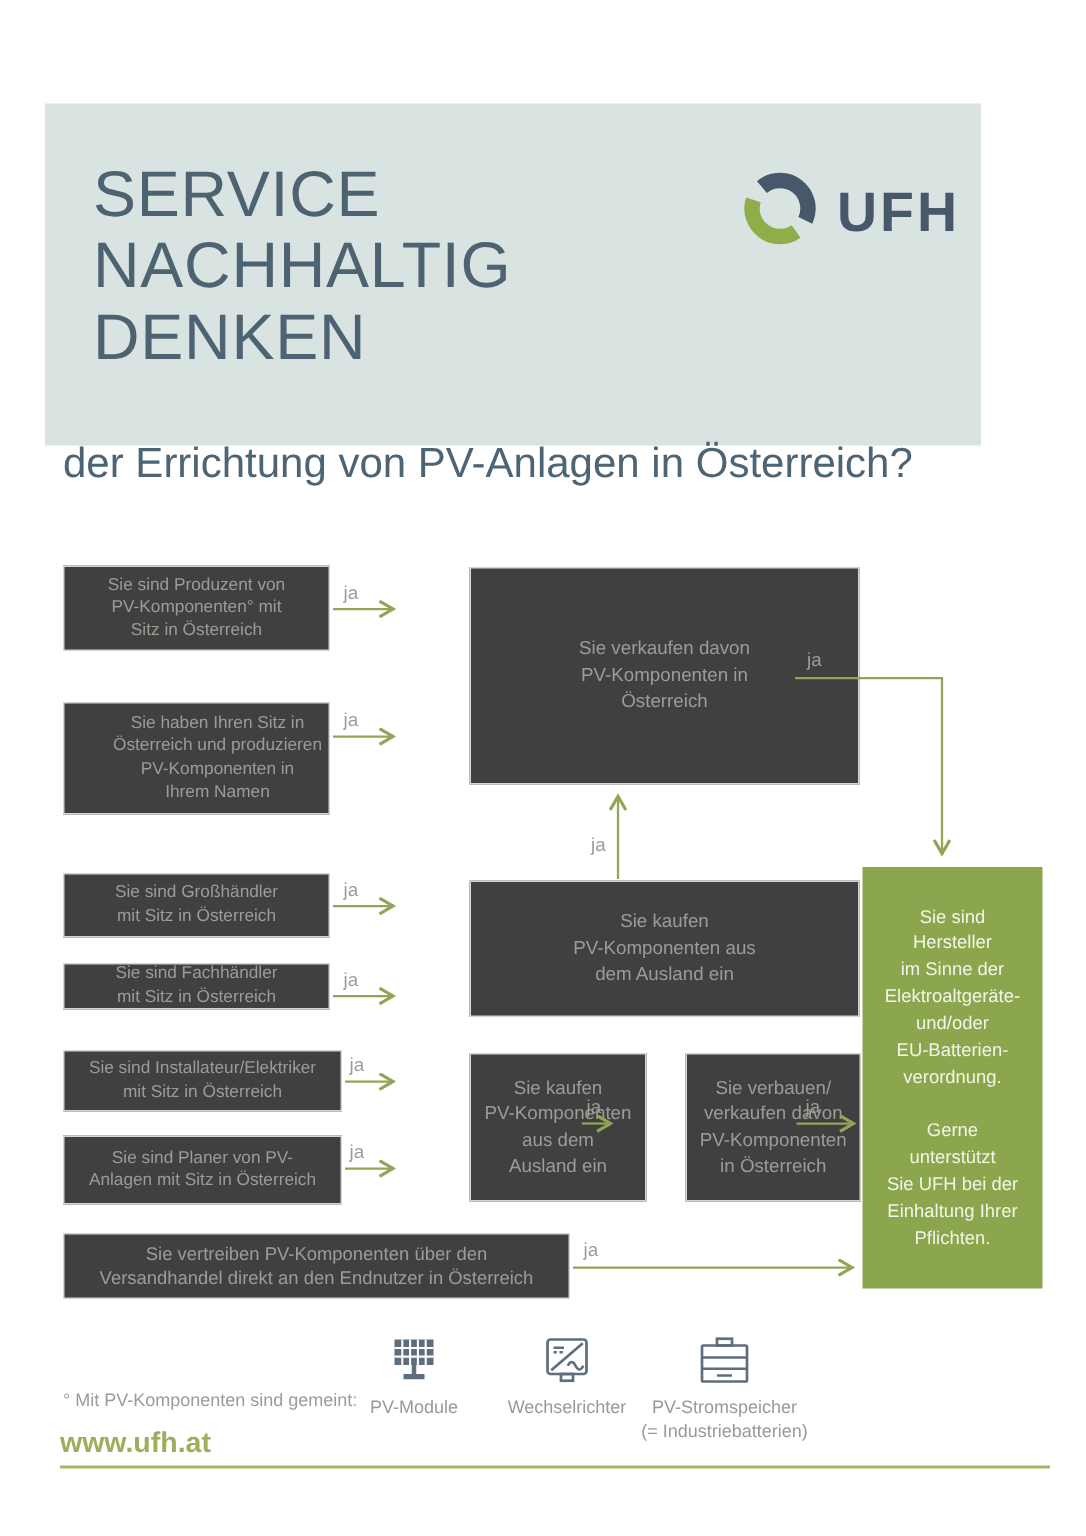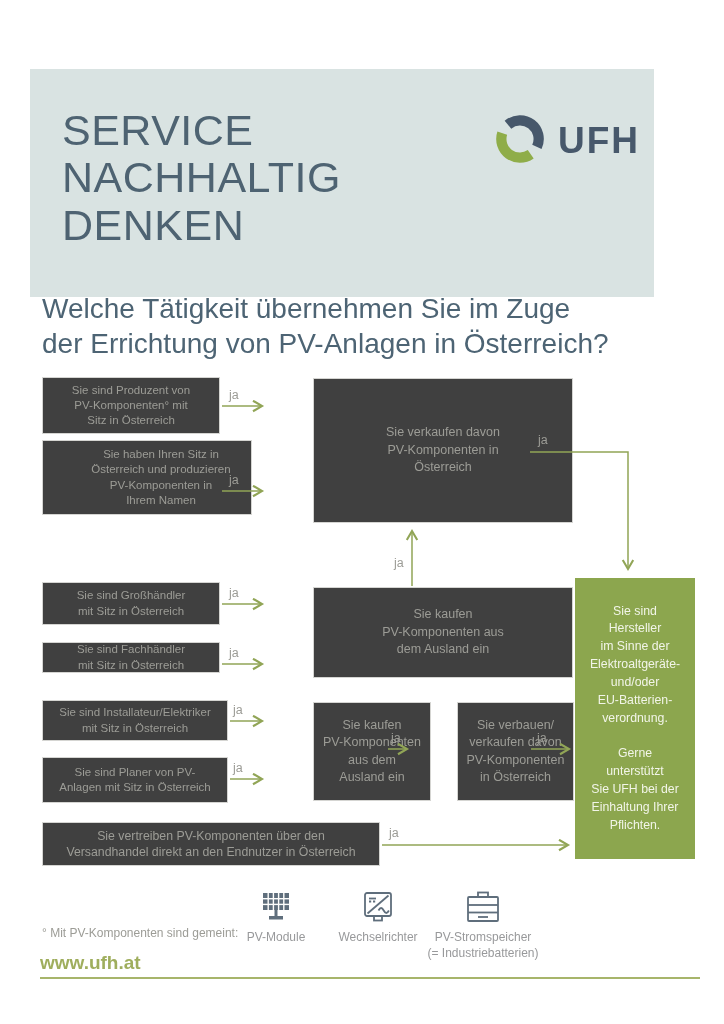--- a/index.html
+++ b/index.html
@@ -51,28 +51,27 @@
         <svg width="56" height="56" viewBox="0 0 60 60">
           <path d="M17.1,14.7 A20,20 0 0 1 48.1,38.5" stroke="#47586b" stroke-width="11" fill="none"></path>
           <path d="M41.5,46.4 A20,20 0 0 1 11,23.8" stroke="#8fad49" stroke-width="11" fill="none"></path>
         </svg>
       </span>
       <span class="logo-text">UFH</span>
     </div>
   </div>
 
   <div class="question">
-    <div>Welche Tätigkeit übernehmen Sie im Zuge</div>
     <div>der Errichtung von PV-Anlagen in Österreich?</div>
   </div>
 
   <div class="fbox" style="left:42px; top:377px; width:178px; height:57px;">Sie sind Produzent von
 PV-Komponenten° mit
 Sitz in Österreich</div>
-  <div class="fbox" style="left:42px; top:440px; width:210px; height:75px;padding-left:31px;">Sie haben Ihren Sitz in
+  <div class="fbox" style="left:42px; top:468px; width:178px; height:75px;padding-left:31px;">Sie haben Ihren Sitz in
 Österreich und produzieren
 PV-Komponenten in
 Ihrem Namen</div>
   <div class="fbox" style="left:42px; top:582px; width:178px; height:43px;">Sie sind Großhändler
 mit Sitz in Österreich</div>
   <div class="fbox" style="left:42px; top:642px; width:178px; height:31px;">Sie sind Fachhändler
 mit Sitz in Österreich</div>
   <div class="fbox" style="left:42px; top:700px; width:186px; height:41px;">Sie sind Installateur/Elektriker
 mit Sitz in Österreich</div>
   <div class="fbox" style="left:42px; top:757px; width:186px; height:46px;">Sie sind Planer von PV-

